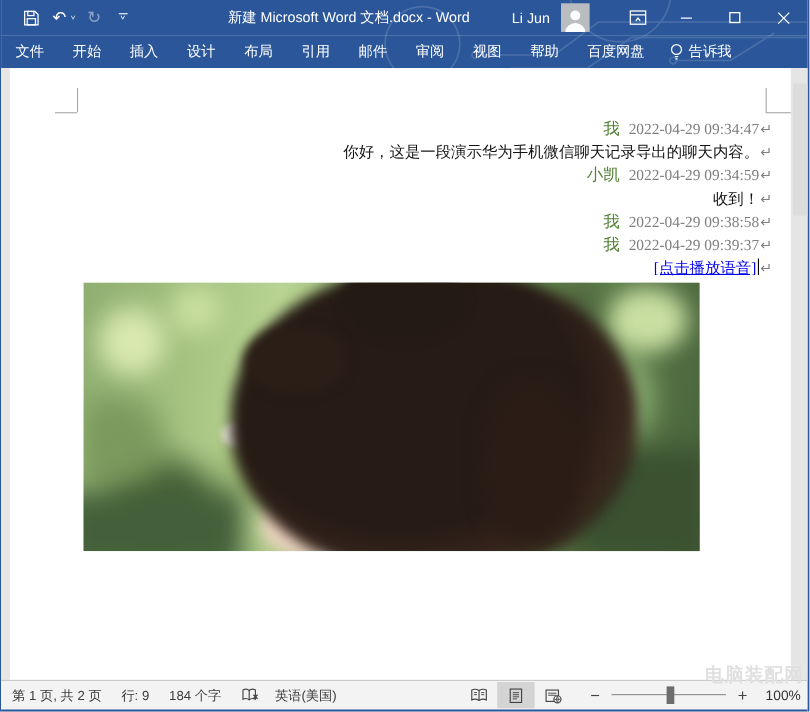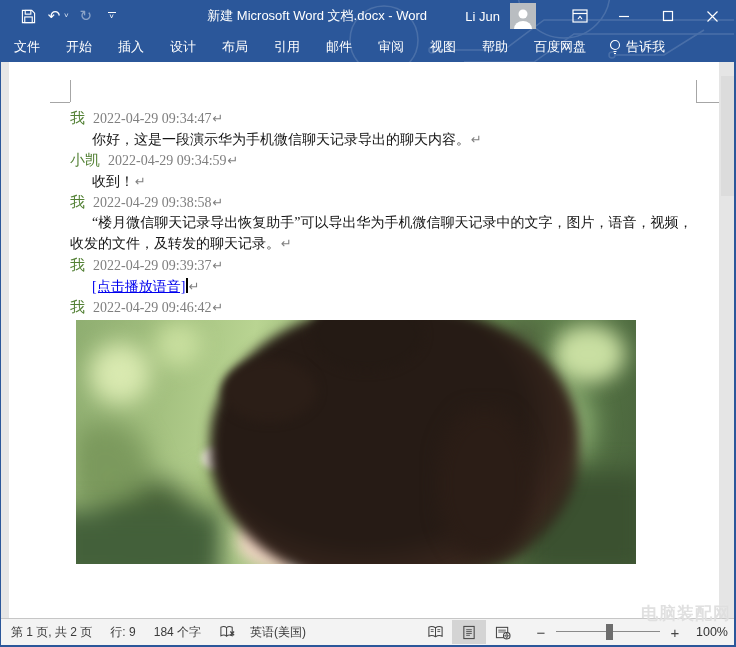--- a/index.html
+++ b/index.html
@@ -32,21 +32,21 @@
   .win-btn svg { display:block; }
 
   
   .tabrow { height:30px; background:#2b579a; display:flex; align-items:center;
     color:#fff; font-size:13px; flex:0 0 30px; padding-left:0; }
   .tab { padding:5px 13px; white-space:nowrap; cursor:default; }
   .tab-icon-group { display:flex; align-items:center; margin-left:2px; padding:5px 8px; gap:5px; }
   .tab-icon-group svg { display:block; }
 
   
-  .docarea { flex:1; display:flex; background:#e6e6e6; overflow:hidden; }
+  .docarea { flex:1; display:flex; background:#e6e6e6; overflow:hidden;text-align:right; }
   .canvas-sliver { width:8px; background:#e6e6e6; flex:0 0 8px; }
   .page { width:710px; flex:0 0 710px; background:#fff; position:relative; overflow:hidden; }
   .crop { position:absolute; background:#a6a6a6; }
   .doc-content { position:absolute; left:61px; top:45px; width:632px;
     font-family:"Liberation Serif", serif; }
   .line { height:21px; line-height:21px; white-space:nowrap; }
   .sender { color:#538135; font-size:15px; }
   .time { color:#7f7f7f; font-size:14px; margin-left:8px; }
   .ret { color:#7f7f7f; font-size:13px; margin-left:1px; font-family:"DejaVu Sans", sans-serif; }
   .bodytext { color:#141414; font-size:14px; }
@@ -230,35 +230,29 @@
         <div class="line">
           <span class="sender">小凯</span><span class="time">2022-04-29 09:34:59</span><span class="ret">↵</span>
         </div>
         <div class="line indent">
           <span class="bodytext">收到！</span><span class="ret">↵</span>
         </div>
 
         <div class="line">
           <span class="sender">我</span><span class="time">2022-04-29 09:38:58</span><span class="ret">↵</span>
         </div>
-        <div class="para">
-          <span class="bodytext">“楼月微信聊天记录导出恢复助手”可以导出华为手机微信聊天记录中的文字，图片，语音，视频，收发的文件，及转发的聊天记录。</span><span class="ret">↵</span>
-        </div>
 
         <div class="line">
           <span class="sender">我</span><span class="time">2022-04-29 09:39:37</span><span class="ret">↵</span>
         </div>
         <div class="line indent">
           <span class="voicelink">[点击播放语音]</span><span class="cursor-caret"></span><span class="ret">↵</span>
         </div>
 
 
-        <div class="line">
-          <span class="sender">我</span><span class="time">2022-04-29 09:46:42</span><span class="ret">↵</span>
-        </div>
         <div class="photo" title="绿色树林背景中长发女孩侧面照片">
           <div class="ph-bokeh"></div>
           <div class="ph-right-green"></div>
           <div class="ph-bright-tr"></div>
           <div class="ph-trunk"></div>
           <div class="ph-dark-br"></div>
           <div class="ph-dark-bl"></div>
           <div class="ph-chest"></div>
           <div class="ph-white-top"></div>
           <div class="ph-strap"></div>

